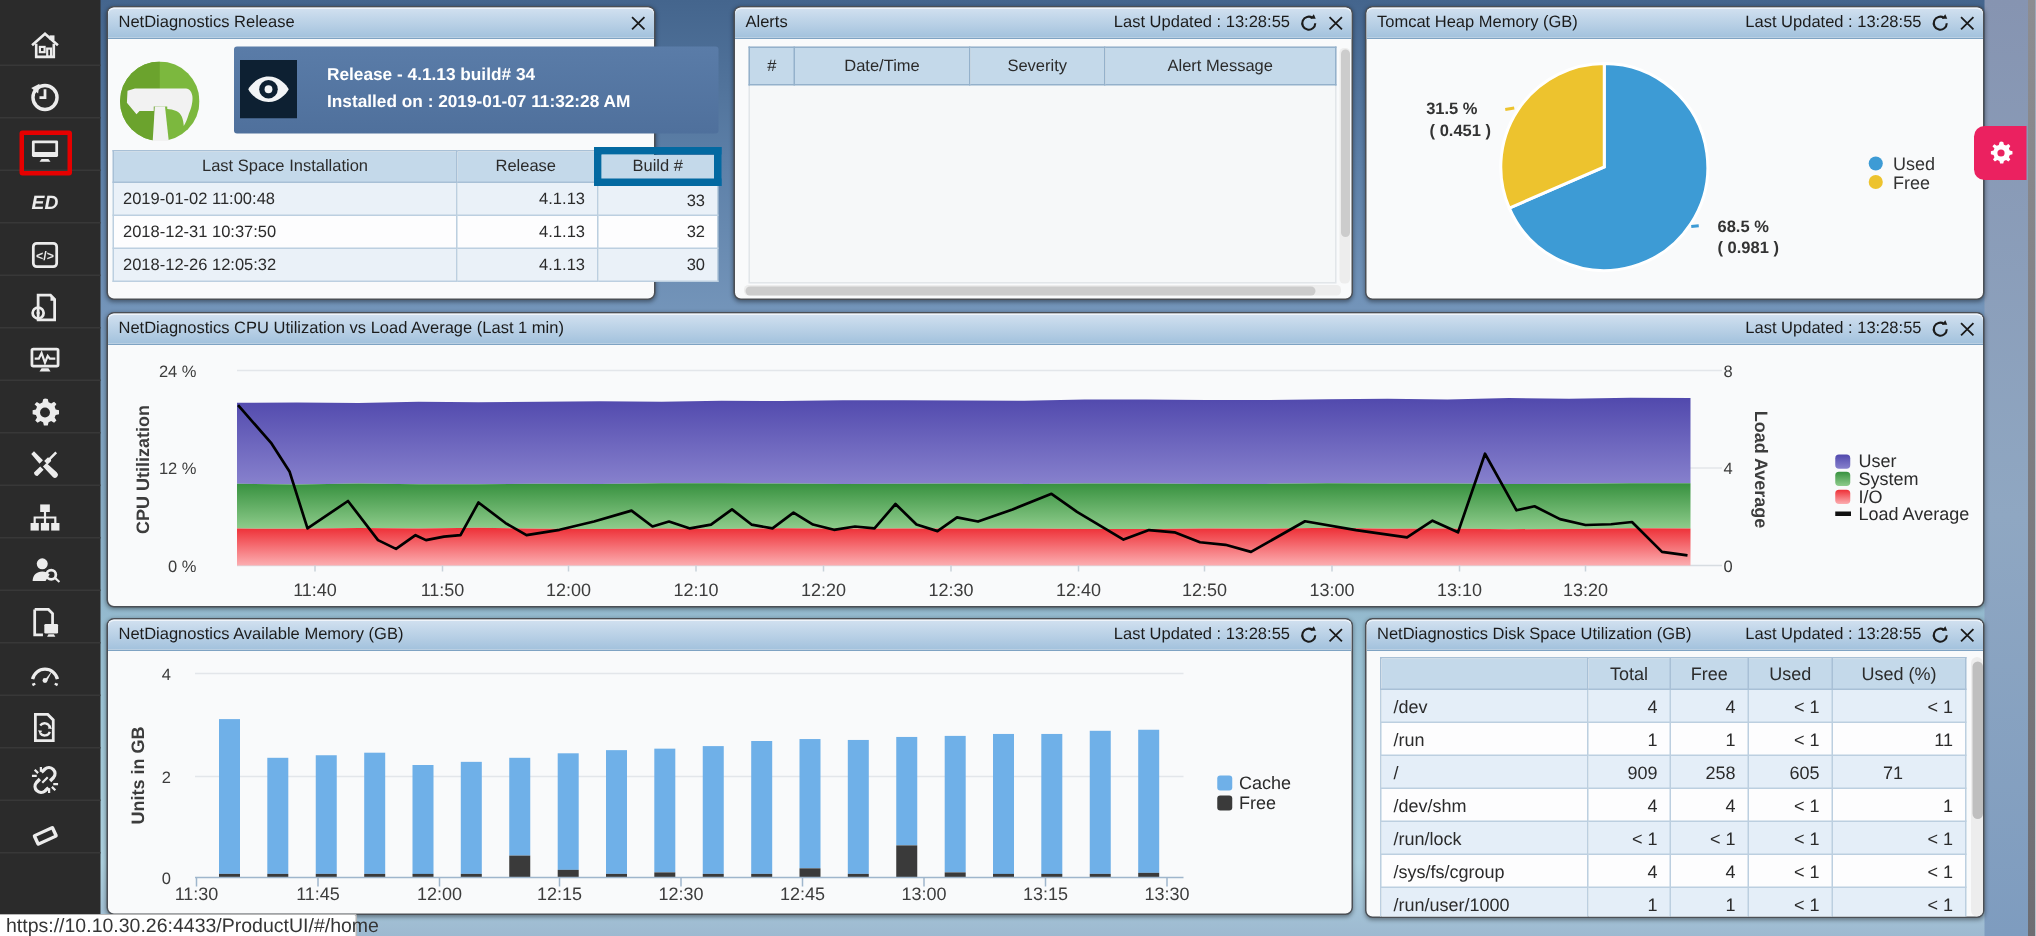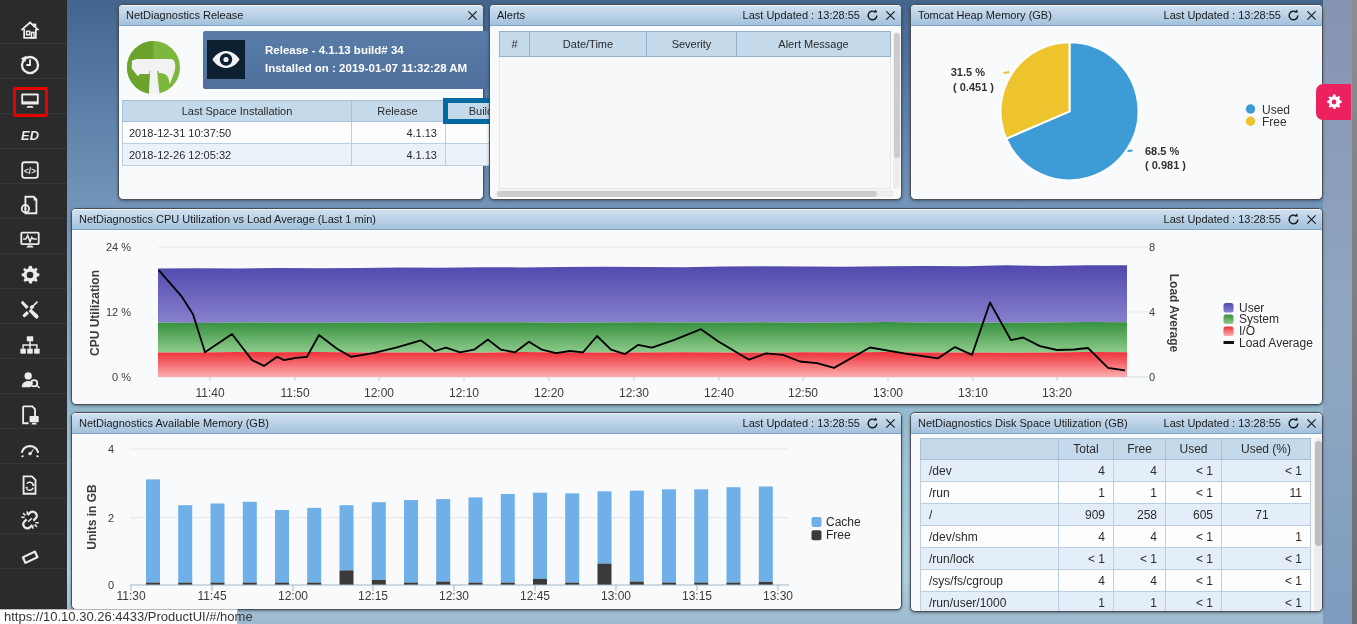--- a/index.html
+++ b/index.html
@@ -152,21 +152,21 @@
     <div class="sep" style="top:393px"></div>
     <div class="sep" style="top:428px"></div>
     <div class="sep" style="top:463px"></div>
     <div class="sep" style="top:498px"></div>
     <div class="sep" style="top:533px"></div>
     <div class="sep" style="top:568px"></div>
     <div class="hl"></div>
   </div>
 <div id="rightstrip"></div>
 <div style="position:absolute;left:1323px;top:0;width:29px;height:624px;background:linear-gradient(#8694b1,#8fa7c2 55%,#7e9cbf)"></div>
-<div class="panel" style="left:71px;top:4px;width:366px;height:196px;margin-left:47px;">
+<div class="panel" style="left:71px;top:4px;width:366px;height:196px;">
 <div class="ph"></div>
     <div class="pt">NetDiagnostics Release</div>
     <div class="pr">
       <svg width="11" height="11" viewBox="0 0 24 24">
         <path stroke="#1b1b1b" stroke-width="2.6" d="M3 3l18 18M21 3L3 21"></path>
       </svg>
     </div>
 <svg style="position:absolute;left:8px;top:36px" width="53" height="53" viewBox="0 0 53 53">
 <circle cx="26.5" cy="26.5" r="26.5" fill="#7cb83e"></circle>
 <path d="M26.5 0A26.5 26.5 0 0 0 26.5 53z" fill="#6ba32d"></path>
@@ -187,20 +187,25 @@
       <colgroup>
         <col style="width:229px">
         <col style="width:94px">
         <col>
       </colgroup>
       <tbody>
         <tr style="background:#c4d9ea;height:21px">
           <th style="border:1px solid #a8c0d6;">Last Space Installation</th>
           <th style="border:1px solid #a8c0d6;">Release</th>
           <th style="border:5px solid #0369a1;">Build #</th>
+        </tr>
+        <tr style="background:#eaf1f8;height:22px">
+          <td style="border:1px solid #bccfe0;padding-left:6px">2019-01-02 11:00:48</td>
+          <td style="border:1px solid #bccfe0;text-align:right;padding-right:8px">4.1.13</td>
+          <td style="border:1px solid #bccfe0;text-align:right;padding-right:8px">33</td>
         </tr>
         <tr style="background:#fdfdfe;height:22px">
           <td style="border:1px solid #bccfe0;padding-left:6px">2018-12-31 10:37:50</td>
           <td style="border:1px solid #bccfe0;text-align:right;padding-right:8px">4.1.13</td>
           <td style="border:1px solid #bccfe0;text-align:right;padding-right:8px">32</td>
         </tr>
         <tr style="background:#eaf1f8;height:22px">
           <td style="border:1px solid #bccfe0;padding-left:6px">2018-12-26 12:05:32</td>
           <td style="border:1px solid #bccfe0;text-align:right;padding-right:8px">4.1.13</td>
           <td style="border:1px solid #bccfe0;text-align:right;padding-right:8px">30</td>

